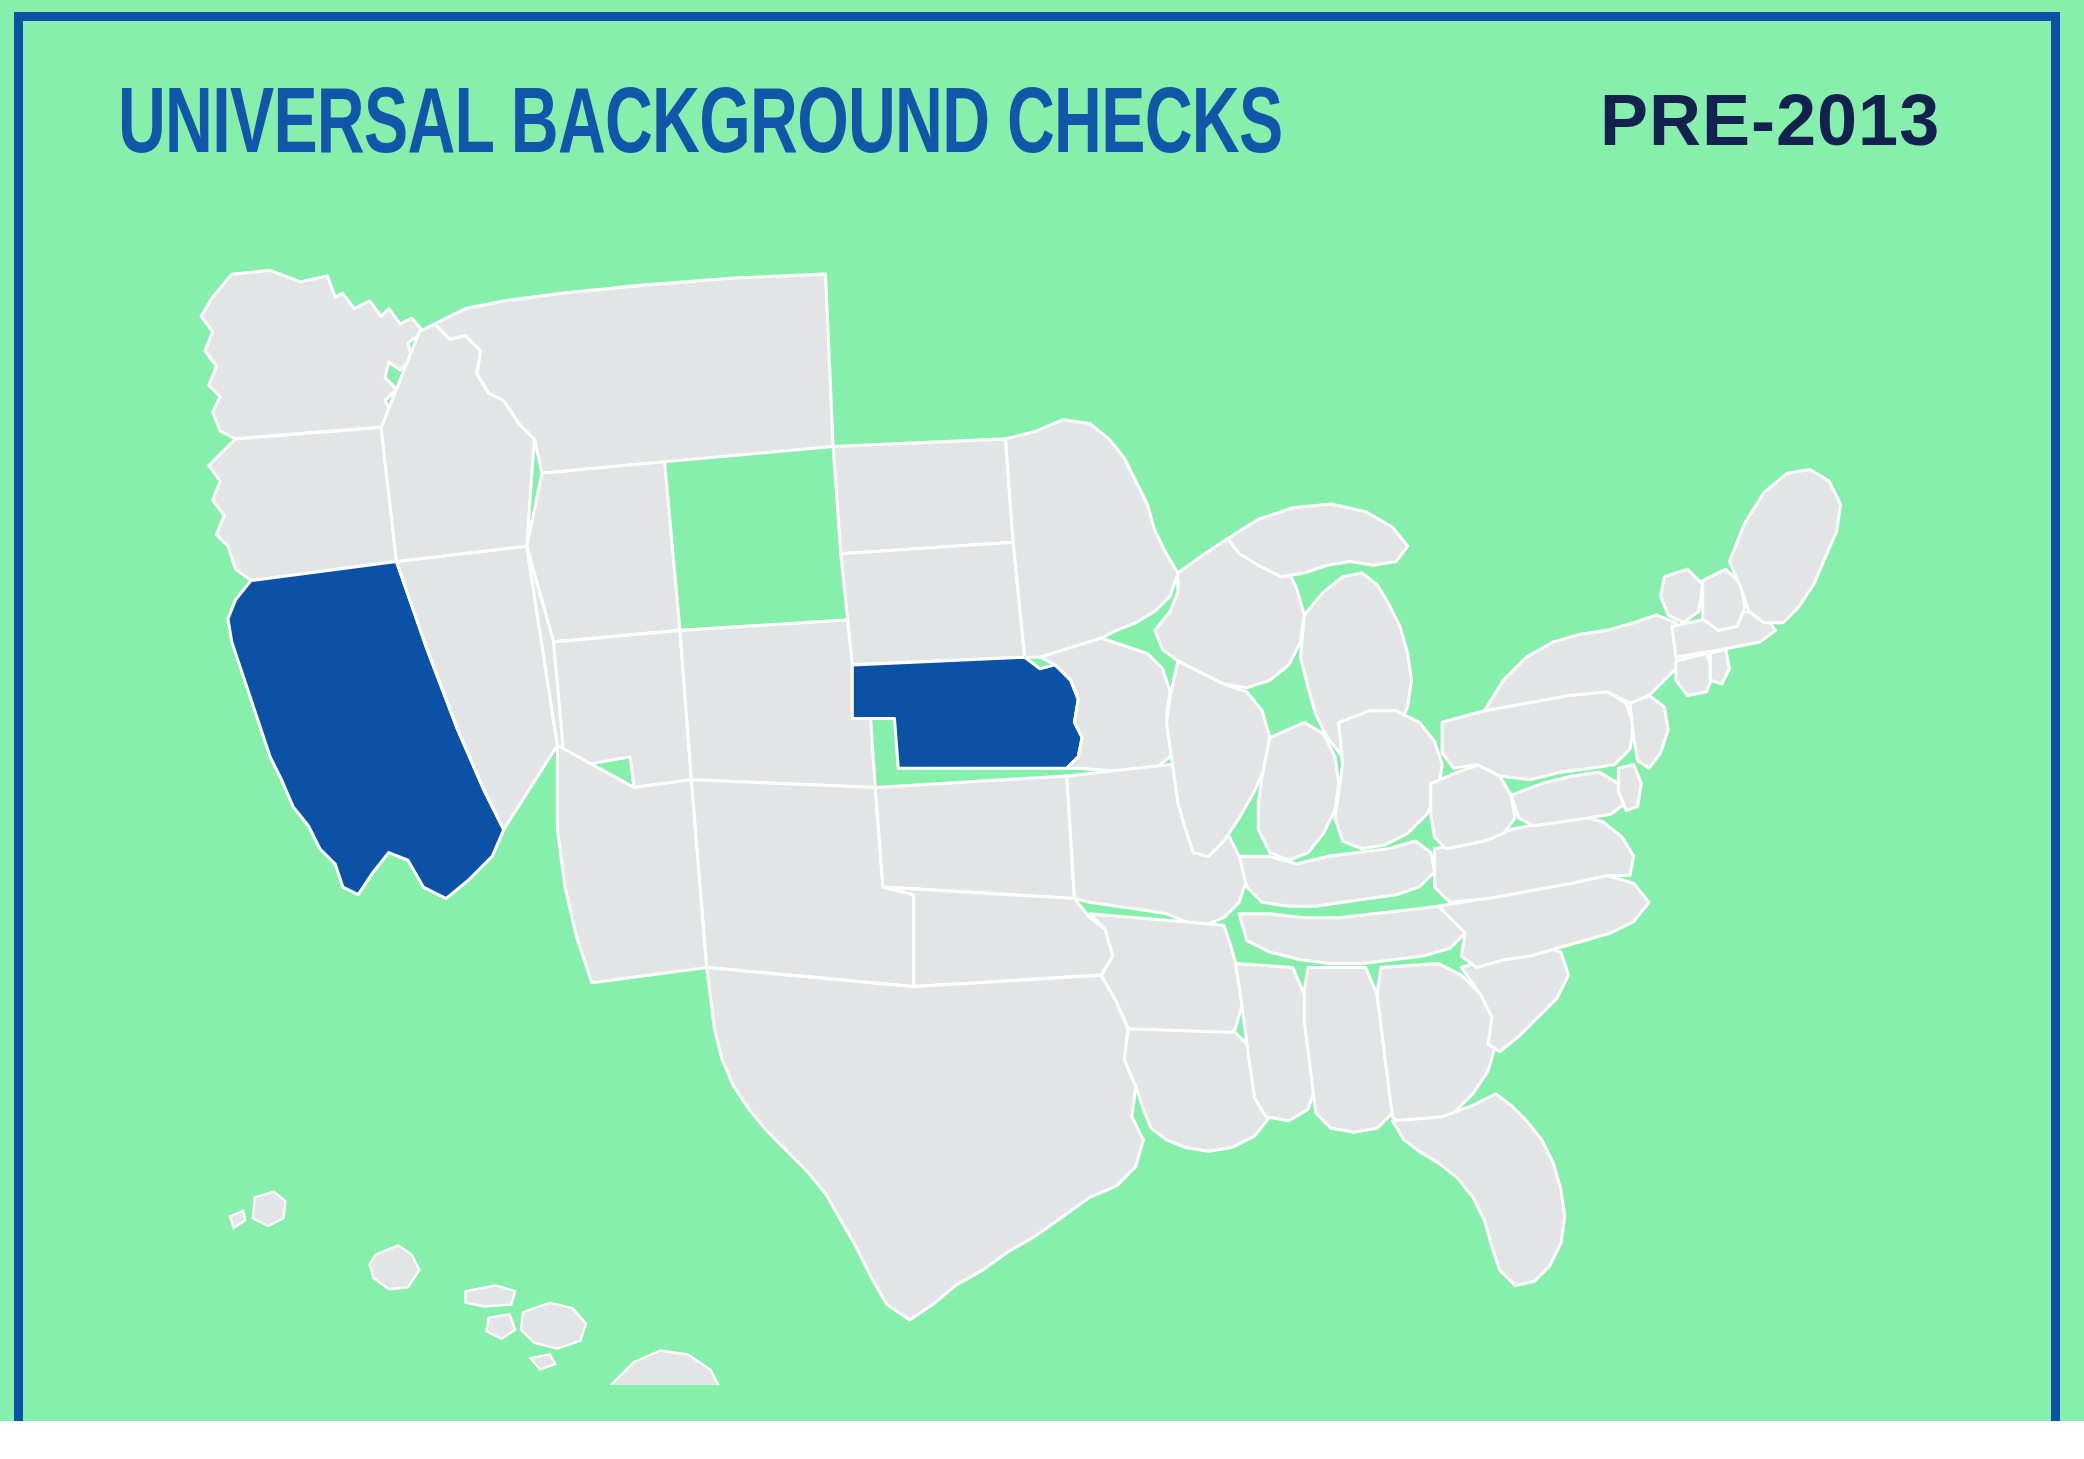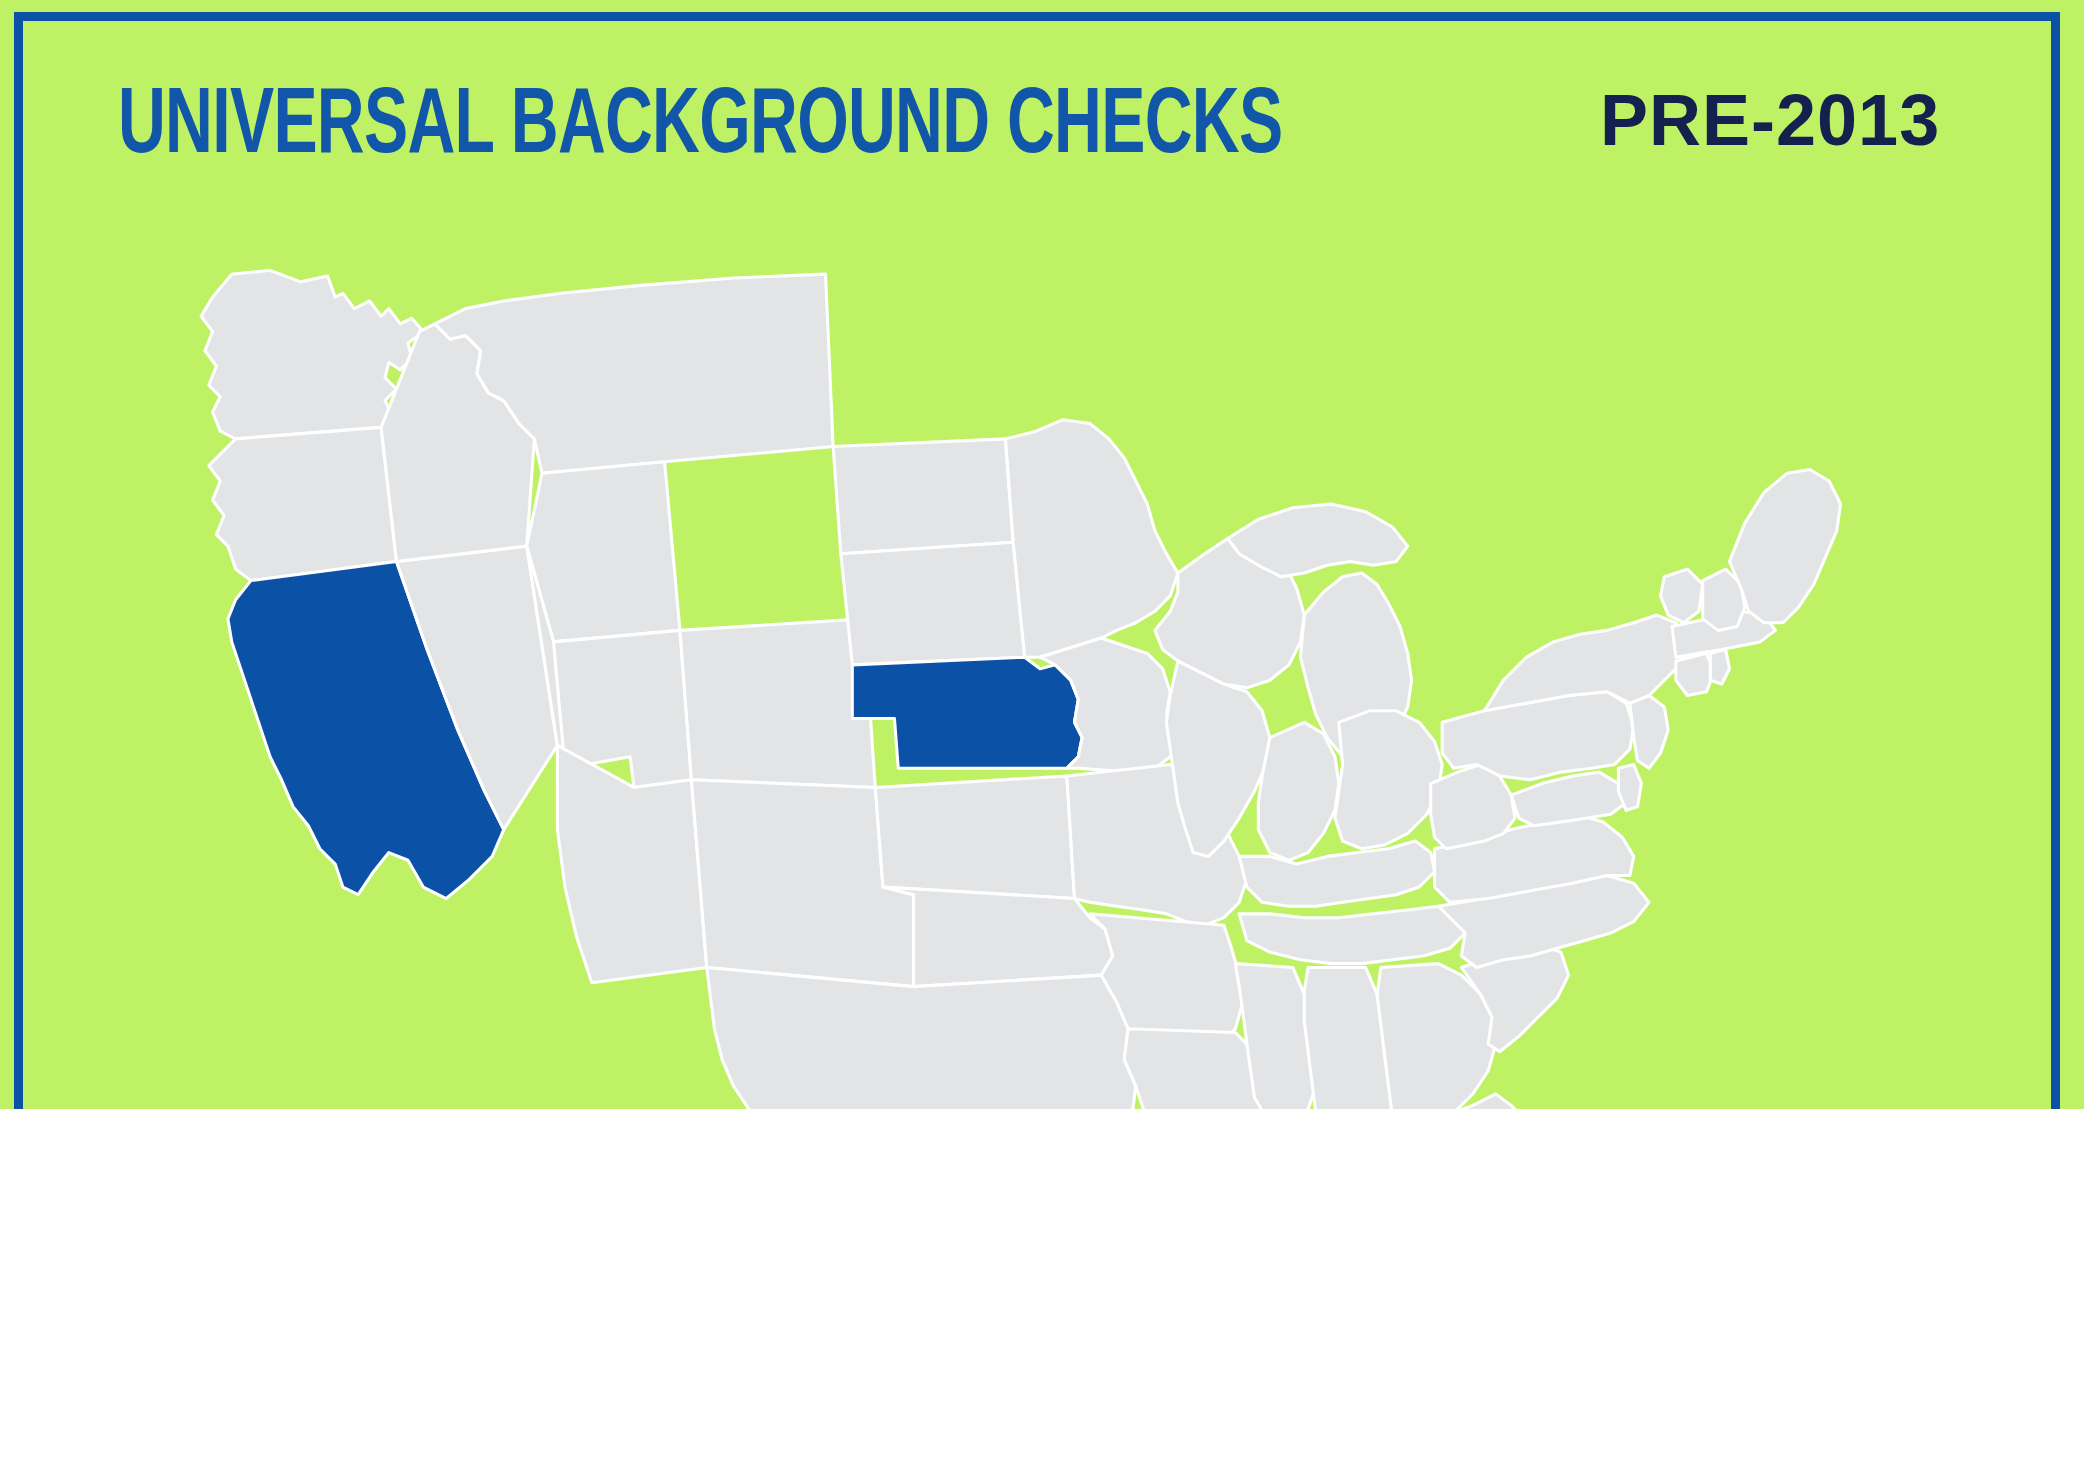--- a/index.html
+++ b/index.html
@@ -3,22 +3,22 @@
 <meta charset="utf-8">
 <style>
   html, body {
     margin: 0;
     padding: 0;
     background: #ffffff;
   }
   #page {
     position: relative;
     width: 2084px;
-    height: 1109px;
-    background: #bef264;
+    height: 1421px;
+    background: #86efac;
     overflow: hidden;
     font-family: "Liberation Sans", sans-serif;
   }
   #frame-border {
     position: absolute;
     left: 14px;
     top: 12px;
     width: 2046px;
     height: 1424px;
     border: 9px solid #0B52A6;

